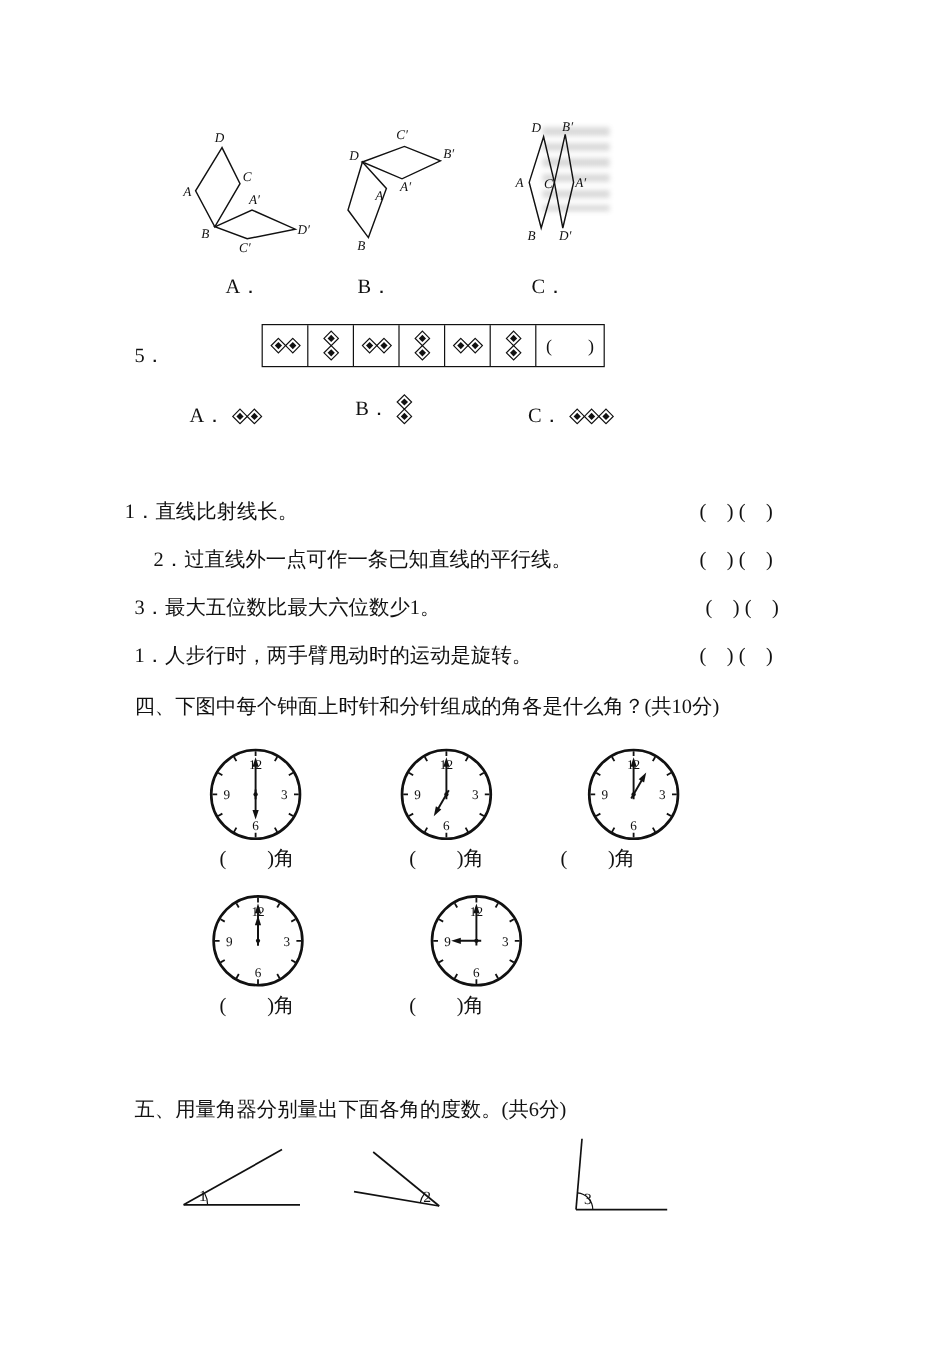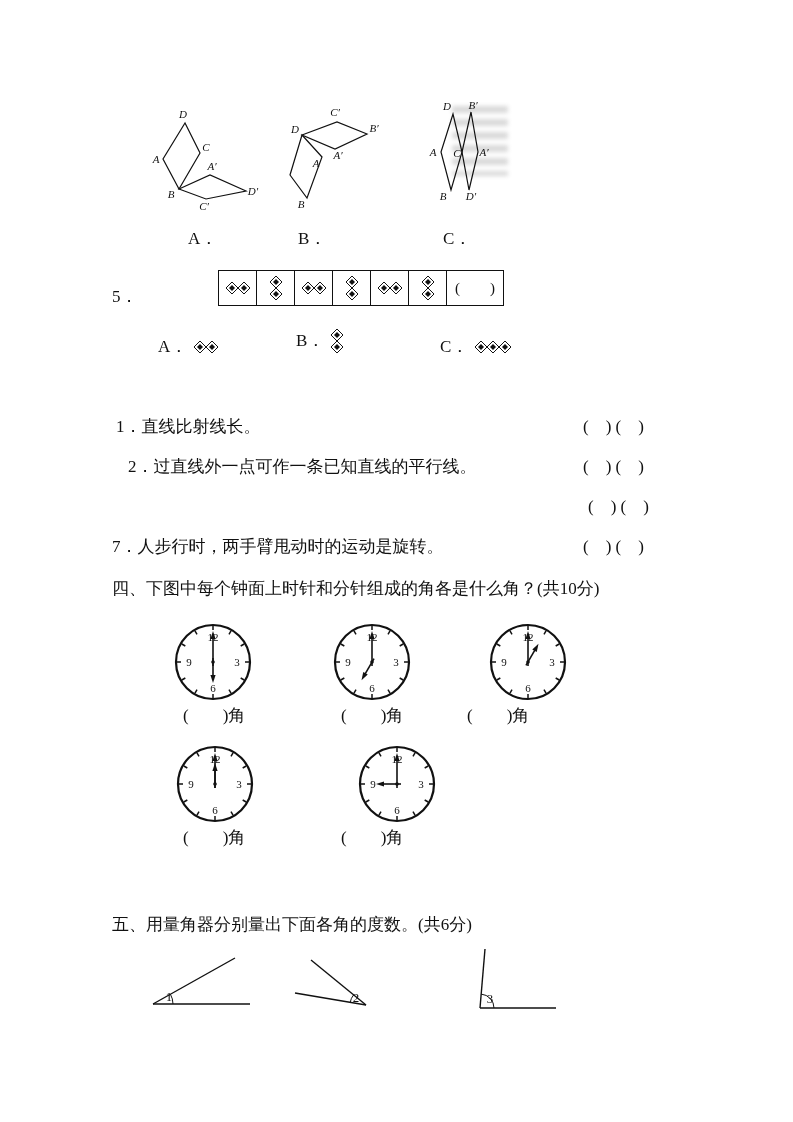--- a/index.html
+++ b/index.html
@@ -139,29 +139,30 @@
           <polygon points="7,4 10,7 7,10 4,7" fill="#111"></polygon>
           <polygon points="19,1 25,7 19,13 13,7" fill="none" stroke="#111" stroke-width="1"></polygon>
           <polygon points="19,4 22,7 19,10 16,7" fill="#111"></polygon>
           <polygon points="31,1 37,7 31,13 25,7" fill="none" stroke="#111" stroke-width="1"></polygon>
           <polygon points="31,4 34,7 31,10 28,7" fill="#111"></polygon>
         </svg>
       </span>
   </div>
 
 
-  <div class="abs t17" style="left:116px;top:416px">1．直线比射线长。</div>
+  <div class="abs t17" style="left:104px;top:416px">1．直线比射线长。</div>
   <div class="abs t17 pre" style="left:583px;top:416px">(　) (　)</div>
 
   <div class="abs t17" style="left:128px;top:456px">2．过直线外一点可作一条已知直线的平行线。</div>
   <div class="abs t17 pre" style="left:583px;top:456px">(　) (　)</div>
 
+  <div class="abs t17" style="left:112px;top:496px">3．最大五位数比最大六位数少1。</div>
   <div class="abs t17 pre" style="left:588px;top:496px">(　) (　)</div>
 
-  <div class="abs t17" style="left:112px;top:536px">7．人步行时，两手臂甩动时的运动是旋转。</div>
+  <div class="abs t17" style="left:112px;top:536px">1．人步行时，两手臂甩动时的运动是旋转。</div>
   <div class="abs t17 pre" style="left:583px;top:536px">(　) (　)</div>
 
   <div class="abs t17" style="left:112px;top:578px">四、下图中每个钟面上时针和分针组成的角各是什么角？(共10分)</div>
 
   <div class="abs clock-box" style="left:171px;top:620px"><svg width="84" height="84" viewBox="0 0 84 84">
       <circle cx="42" cy="42" r="37" fill="#fff" stroke="#111" stroke-width="2.2"></circle>
       <line x1="42.0" y1="10.0" x2="42.0" y2="6.0" stroke="#111" stroke-width="1.5"></line>
         <line x1="58.0" y1="14.3" x2="60.0" y2="10.8" stroke="#111" stroke-width="1.5"></line>
         <line x1="69.7" y1="26.0" x2="73.2" y2="24.0" stroke="#111" stroke-width="1.5"></line>
         <line x1="74.0" y1="42.0" x2="78.0" y2="42.0" stroke="#111" stroke-width="1.5"></line>

